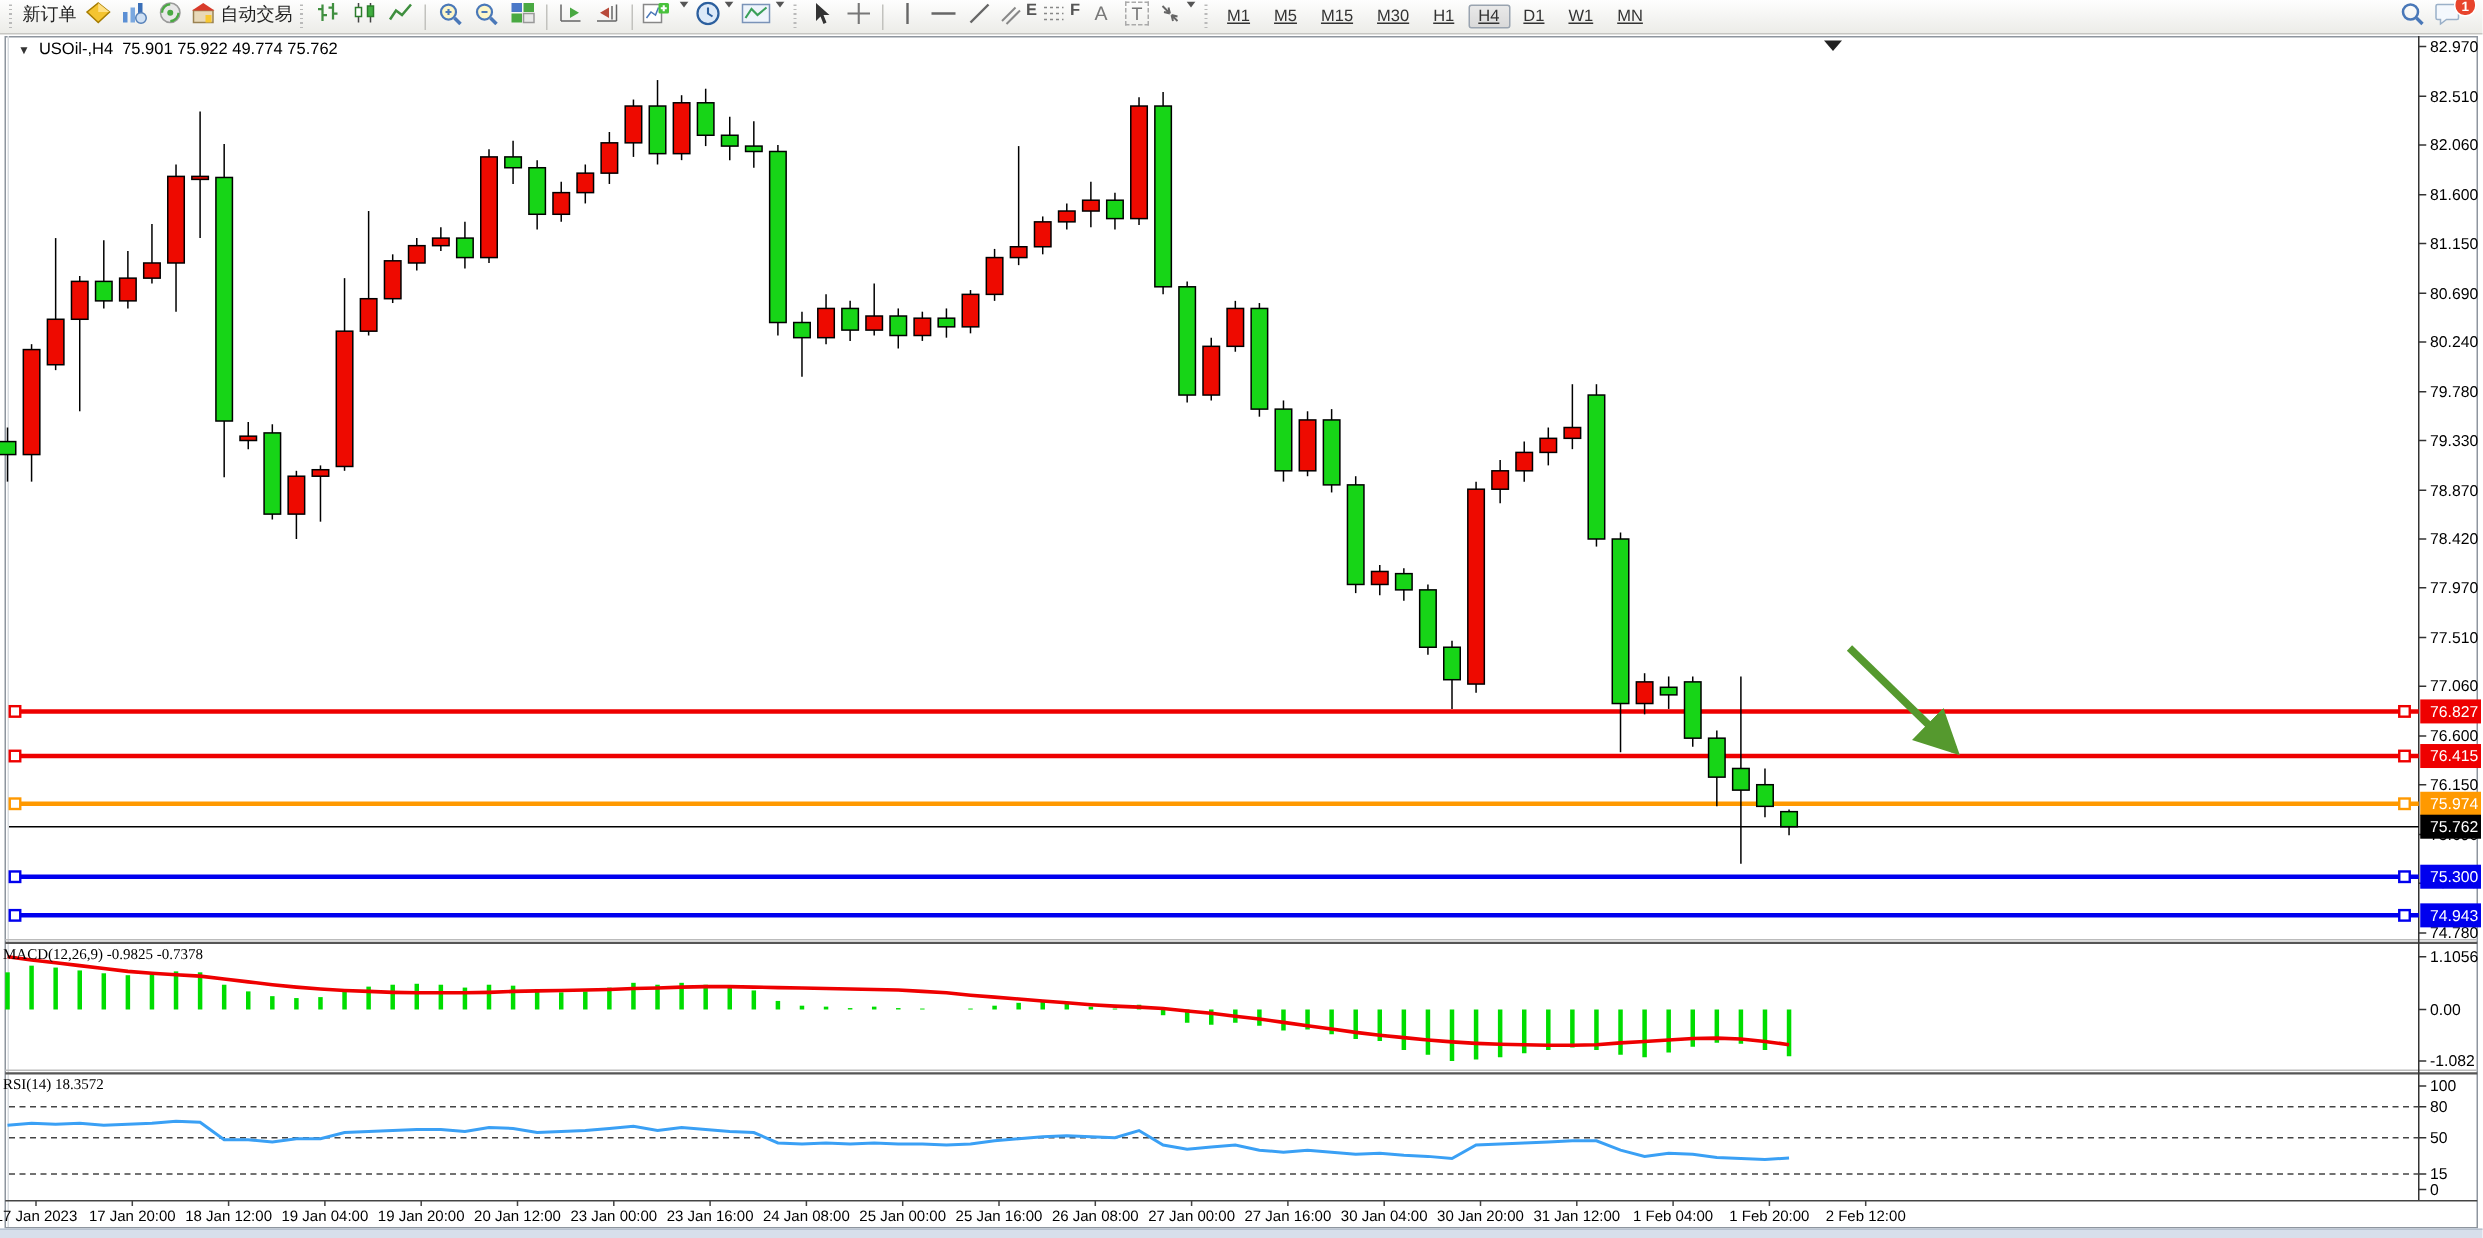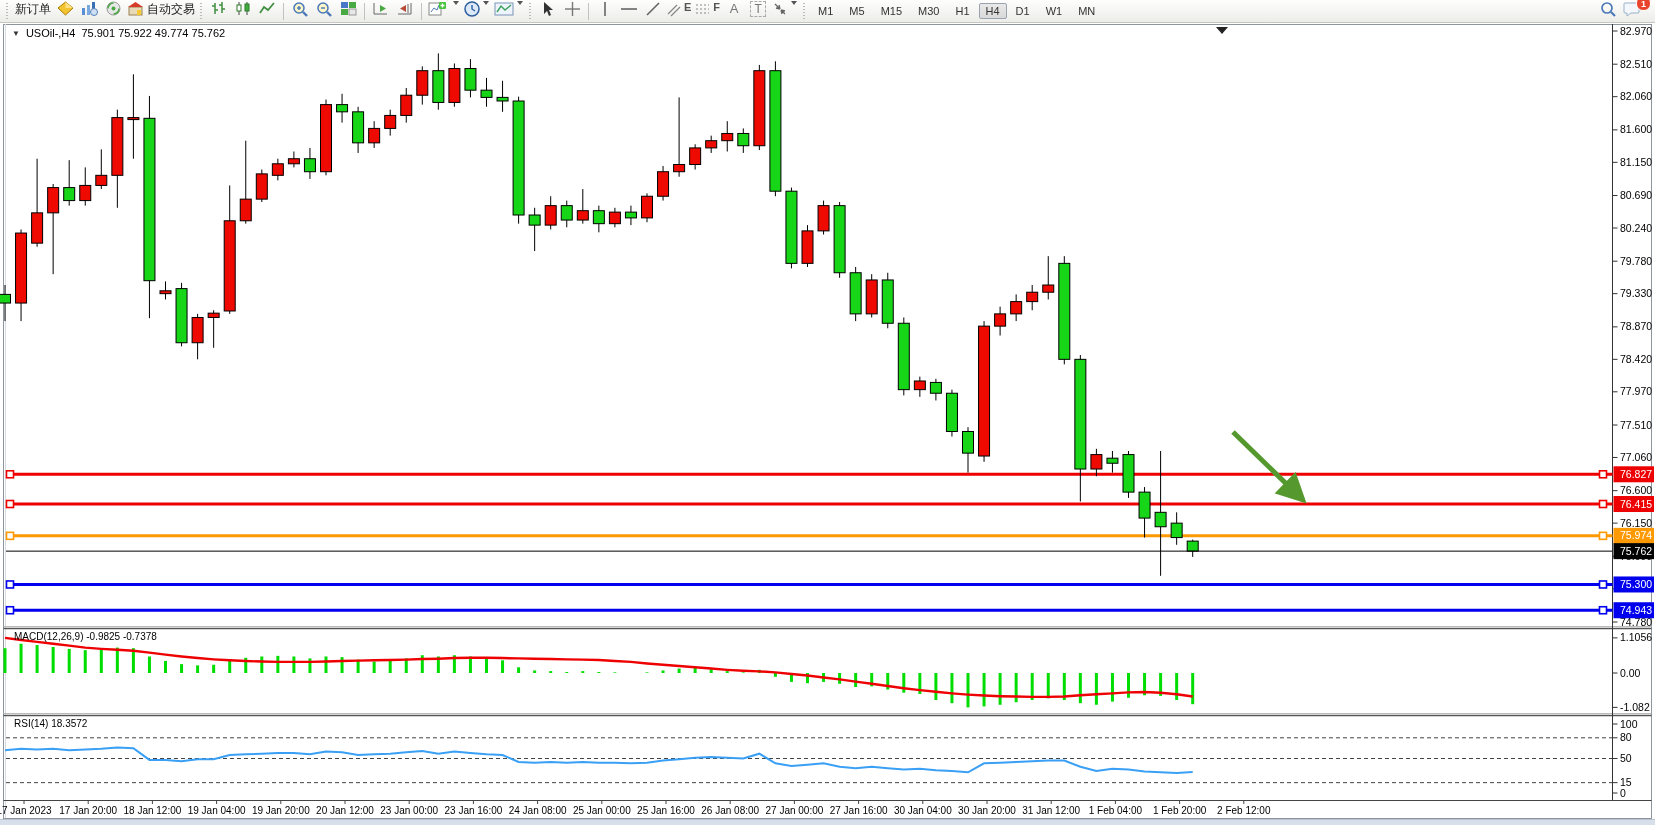--- a/index.html
+++ b/index.html
@@ -9,33 +9,33 @@
   .toolbar{position:absolute;left:0;top:0;width:1655px;height:23px;
     background:linear-gradient(#fefefe,#ecece8);border-bottom:1px solid #c6c6c2;
     display:flex;align-items:center;padding:0 3px;box-sizing:border-box;z-index:10;font-size:12px;color:#222;}
   .grip{width:4px;height:16px;margin:0 3px;
     background-image:repeating-linear-gradient(#b9b9b9 0 1px,transparent 1px 3px);
     background-size:2px 100%;background-repeat:repeat-y;}
   .sep{width:1px;height:17px;background:#c2c2be;margin:0 4px;}
   .tbtn{height:20px;min-width:20px;padding:0 2px;display:flex;align-items:flex-start;justify-content:center;
     gap:3px;border-radius:2px;cursor:default;}
   .tbtn svg{display:block;}
-  .tf{padding:1px 6px;margin:0 1px;color:#333;font-size:11px;border:1px solid transparent;border-radius:2px;}
+  .tf{padding:1px 6px;margin:0 1px;color:#333;font-size:11px;border:1px solid transparent;border-radius:2px;text-decoration:underline;}
   .tf.active{border:1px solid #9aa4b0;background:linear-gradient(#e9e9e9,#d9d9d9);}
   .right-group{margin-left:auto;display:flex;align-items:center;}
   .chat-wrap{position:relative;margin-right:8px;}
   .badge{position:absolute;right:-7px;top:-5px;background:#e8442c;color:#fff;font-size:9px;
     min-width:13px;height:13px;border-radius:7px;display:flex;align-items:center;justify-content:center;
     border:1px solid #fff;font-weight:bold;}
   .letter{font-size:11px;color:#555;font-weight:bold;}
   
   .chart-title{position:absolute;left:12px;top:27px;font-size:11px;color:#000;z-index:5;
     display:flex;align-items:center;gap:6px;}
   .collapse{font-size:8px;color:#333;}
-  .ind-label{position:absolute;font-size:10px;color:#000;z-index:5;left:14px;}
+  .ind-label{position:absolute;font-size:10px;color:#000;z-index:5;left:2px;font-family:Liberation Serif, serif;}
   .statusbar{position:absolute;left:0;top:819px;width:1655px;height:6px;background:#d7dfeb;
     border-top:1px solid #b8c2d0;}
 </style>
 </head>
 <body>
 
 <svg id="svgroot" width="1655" height="825">
     <rect x="3.5" y="24.5" width="1648" height="794" fill="#ffffff" stroke="#8e959e"></rect>
     <line x1="5.5" y1="24" x2="5.5" y2="818" stroke="#d8dce0"></line>
     <line x1="3.5" y1="628.5" x2="1651.5" y2="628.5" stroke="#555" stroke-width="1.5"></line>

